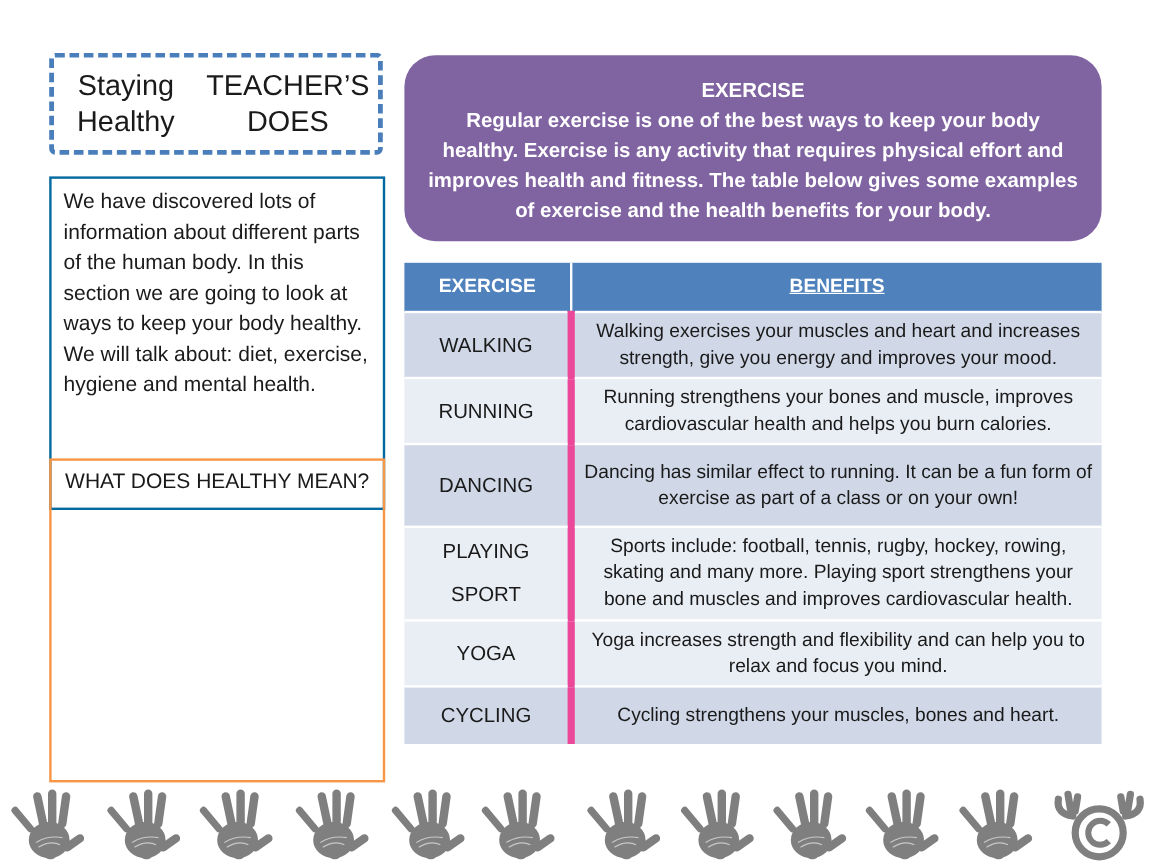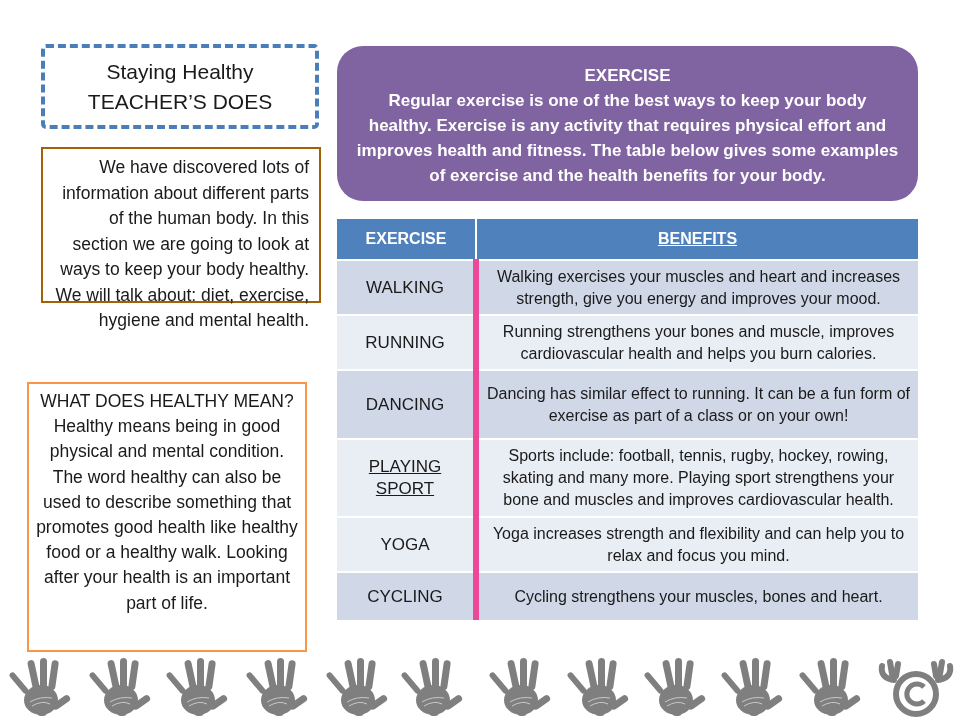--- a/index.html
+++ b/index.html
@@ -1,19 +1,19 @@
 <!DOCTYPE html>
 <html><head>
 <meta charset="utf-8">
 <style>
   html, body { margin:0; padding:0; }
   body { width:960px; height:720px; background:#ffffff; position:relative; overflow:hidden; font-family:"Liberation Sans", sans-serif; color:#1a1a1a; }
-  .title-box { position:absolute; left:41px; top:44px; width:278px; height:85px; border:4px dashed #4a7ebb; border-radius:5px; box-sizing:border-box; display:flex; flex-direction:column; align-items:center; justify-content:center; font-size:21px; line-height:30px; text-align:center; }
-  .intro-box { position:absolute; left:41px; top:147px; width:280px; height:156px; border:2px solid #a16207; box-sizing:border-box; padding:6px 10px; text-align:right; font-size:17.5px; line-height:25.5px; }
-  .healthy-box { position:absolute; left:27px; top:382px; width:280px; height:270px; border:2px solid #f79646; box-sizing:border-box; padding:5px 6px; text-align:center; font-size:17.5px; line-height:25.2px; }
+  .title-box { position:absolute; left:41px; top:44px; width:278px; height:85px; border:4px dashed #4a7ebb; border-radius:5px; box-sizing:border-box; display:flex; flex-direction:row; align-items:center; justify-content:center; font-size:24px; line-height:30px; text-align:center; }
+  .intro-box { position:absolute; left:41px; top:147px; width:280px; height:278px; border:2px solid #0369a1; box-sizing:border-box; padding:6px 10px; text-align:left; font-size:17.5px; line-height:25.5px; }
+  .healthy-box { position:absolute; left:41px; top:382px; width:280px; height:270px; border:2px solid #f79646; box-sizing:border-box; padding:5px 6px; text-align:center; font-size:17.5px; line-height:25.2px; }
   .exercise-banner { position:absolute; left:337px; top:46px; width:581px; height:155px; background:#8064a2; border-radius:26px; color:#ffffff; font-weight:bold; text-align:center; font-size:17px; line-height:25px; box-sizing:border-box; padding:17px 18px 0 18px; }
   .table { position:absolute; left:337px; top:219px; width:581px; border-collapse:collapse; font-size:16px; }
   .table th { background:#4f81bd; color:#fff; font-weight:bold; height:38px; font-size:16px; border-right:2px solid #ffffff; }
   .table th:last-child { border-right:none;text-decoration:underline; }
   .table td { border-top:2px solid #ffffff; border-right:6px solid #ec4899; text-align:center; line-height:22px; padding:0 6px; }
   .table td:last-child { border-right:none; }
   .table tr.odd td { background:#d0d8e8; }
   .table tr.even td { background:#e9edf4; }
   .col1 { width:124px; font-size:17px; }
   .hands { position:absolute; left:0; top:652px; width:960px; height:68px; }
@@ -26,21 +26,20 @@
   <div>Staying Healthy</div>
   <div>TEACHER’S DOES</div>
 </div>
 
 <div class="intro-box">
   <span>We have discovered lots of information about different parts of the human body. In this section we are going to look at ways to keep your body healthy. We will talk about: diet, exercise, hygiene and mental health.</span>
 </div>
 
 <div class="healthy-box">
   <div>WHAT DOES HEALTHY MEAN?</div>
-  <div>Healthy means being in good physical and mental condition. The word healthy can also be used to describe something that promotes good health like healthy food or a healthy walk. Looking after your health is an important part of life.</div>
 </div>
 
 <div class="exercise-banner">
   <div>EXERCISE</div>
   <div>Regular exercise is one of the best ways to keep your body healthy. Exercise is any activity that requires physical effort and improves health and fitness. The table below gives some examples of exercise and the health benefits for your body.</div>
 </div>
 
 <table class="table">
   <thead>
     <tr>
@@ -55,21 +54,21 @@
     </tr>
     <tr class="even" style="height:55px">
       <td class="col1">RUNNING</td>
       <td>Running strengthens your bones and muscle, improves cardiovascular health and helps you burn calories.</td>
     </tr>
     <tr class="odd" style="height:69px">
       <td class="col1">DANCING</td>
       <td>Dancing has similar effect to running. It can be a fun form of exercise as part of a class or on your own!</td>
     </tr>
     <tr class="even" style="height:78px">
-      <td class="col1"><span style="display:inline-block;width:80px;line-height:22px;text-decoration:underline;">PLAYING SPORT</span></td>
+      <td class="col1"><span style="display:inline-block;width:80px;line-height:36px;">PLAYING SPORT</span></td>
       <td>Sports include: football, tennis, rugby, hockey, rowing, skating and many more. Playing sport strengthens your bone and muscles and improves cardiovascular health.</td>
     </tr>
     <tr class="even" style="height:55px">
       <td class="col1">YOGA</td>
       <td>Yoga increases strength and flexibility and can help you to relax and focus you mind.</td>
     </tr>
     <tr class="odd" style="height:48px">
       <td class="col1">CYCLING</td>
       <td>Cycling strengthens your muscles, bones and heart.</td>
     </tr>

